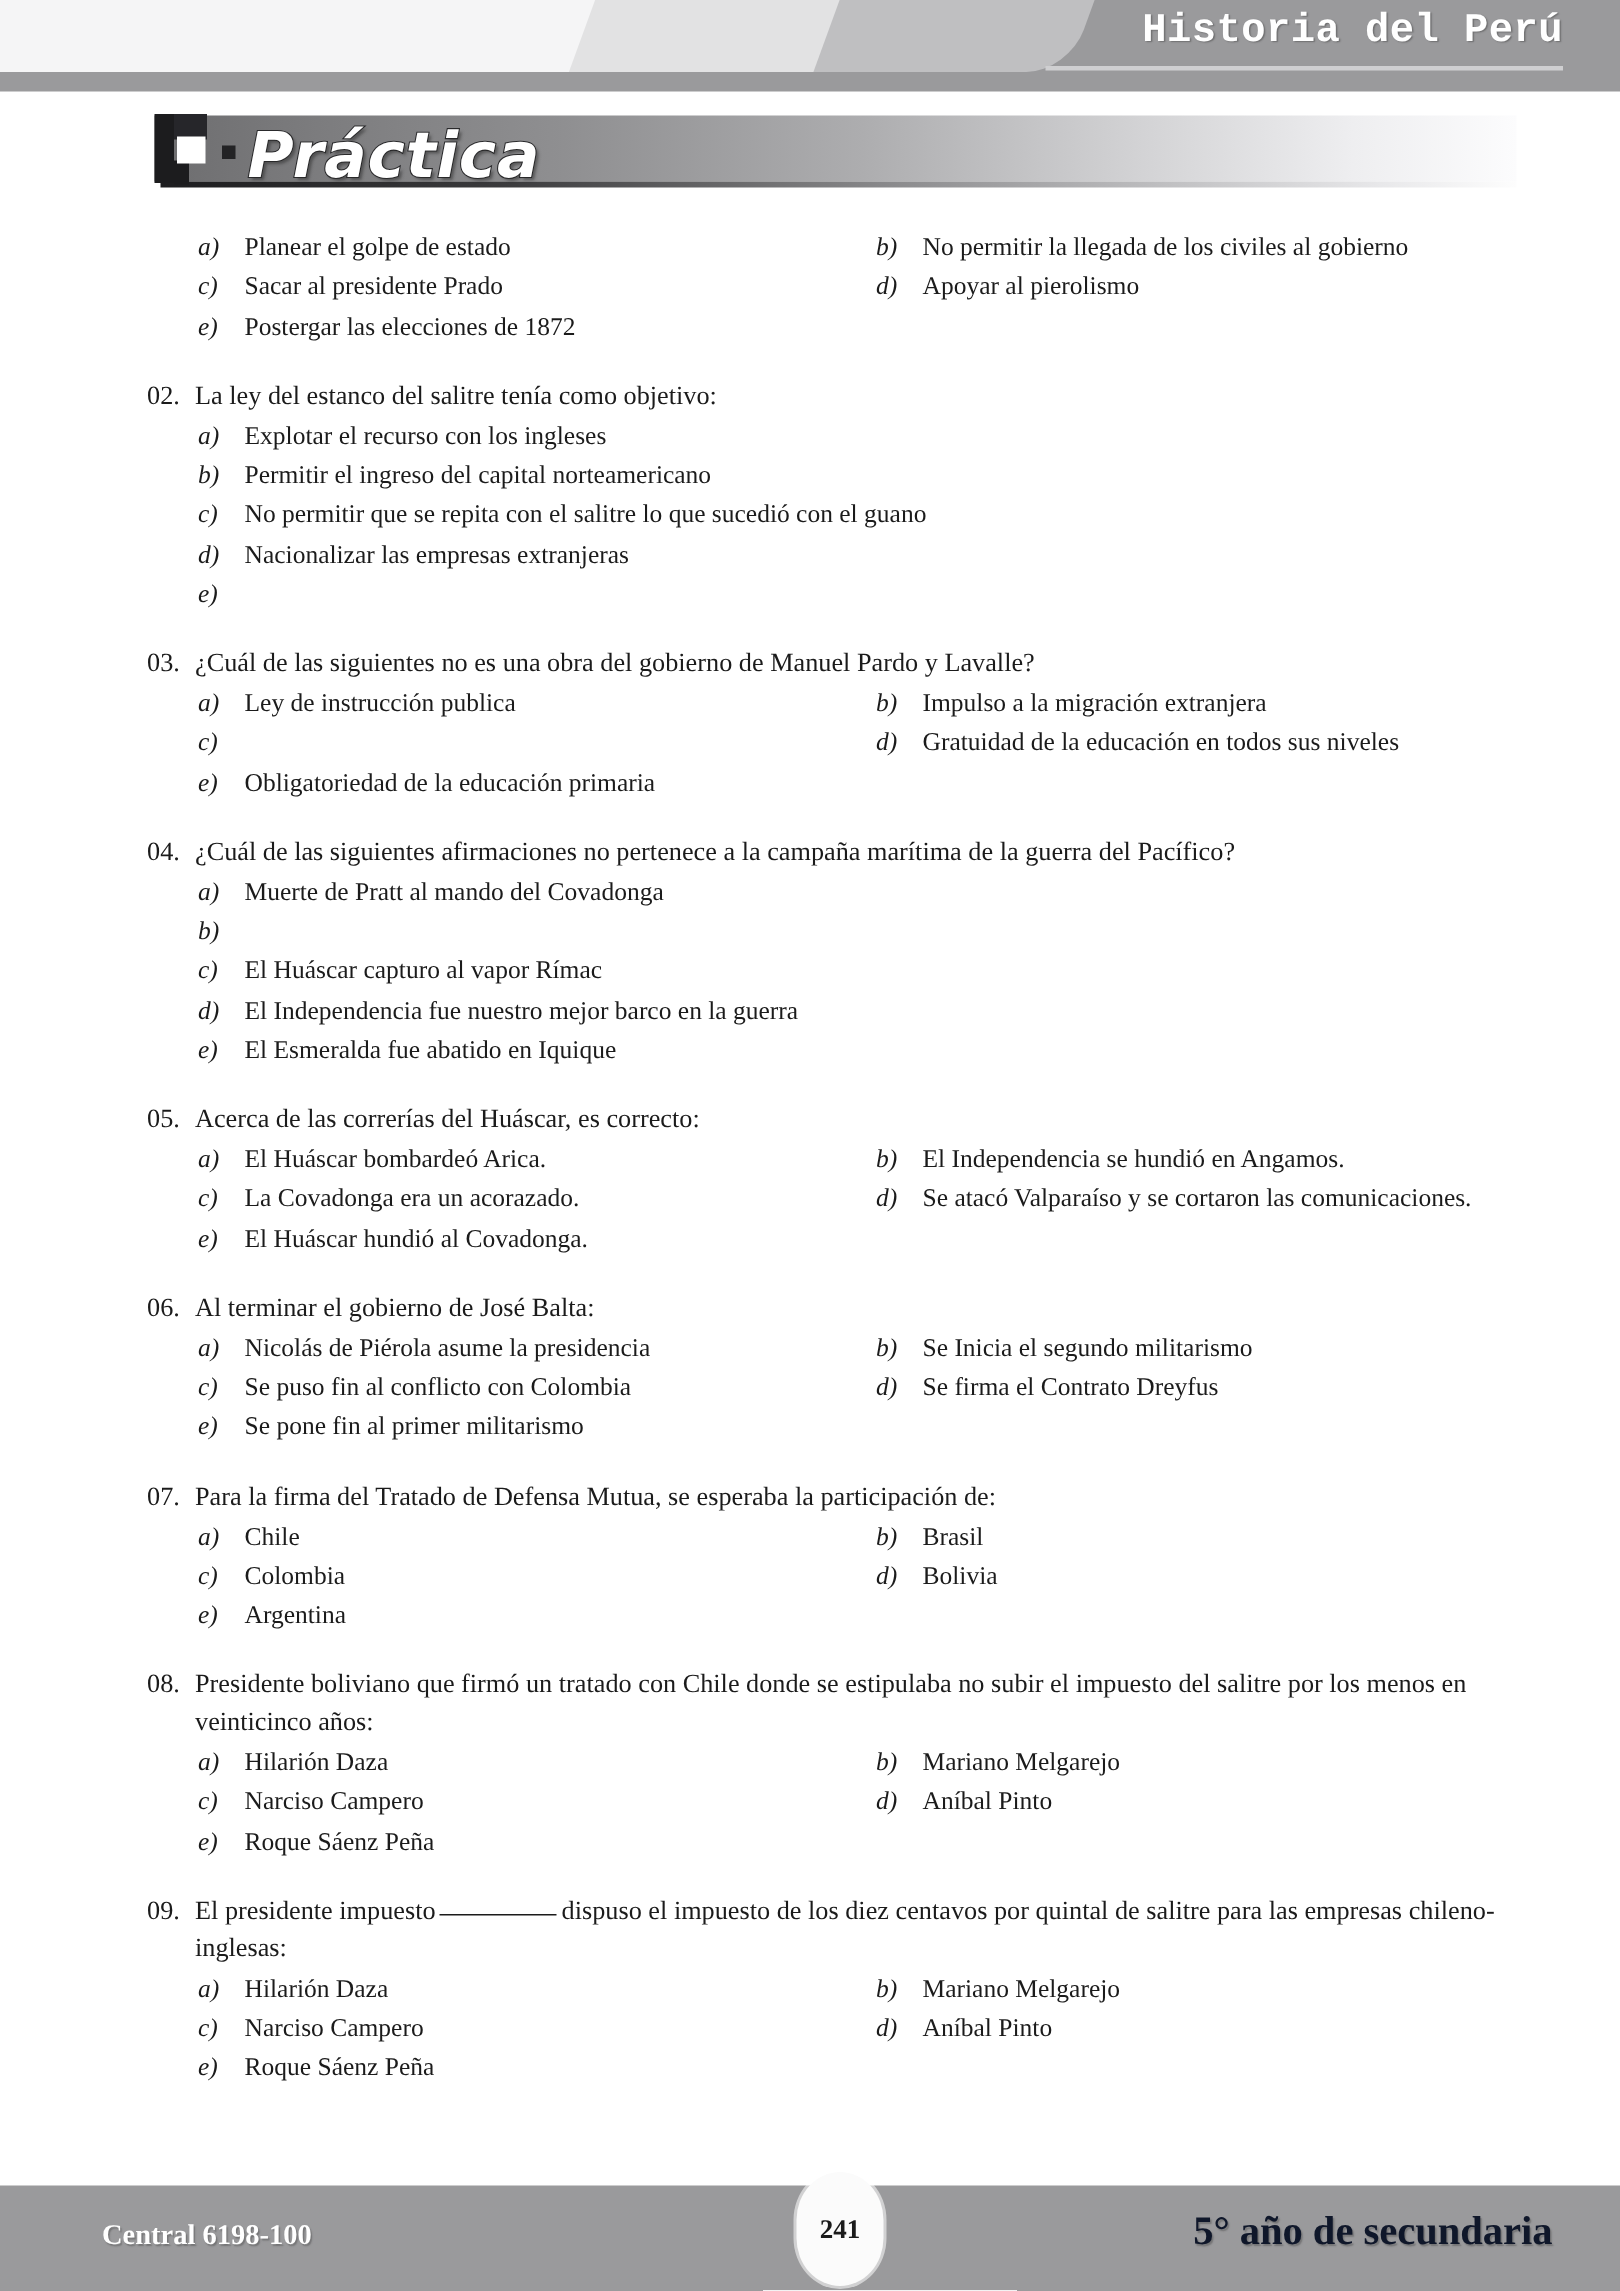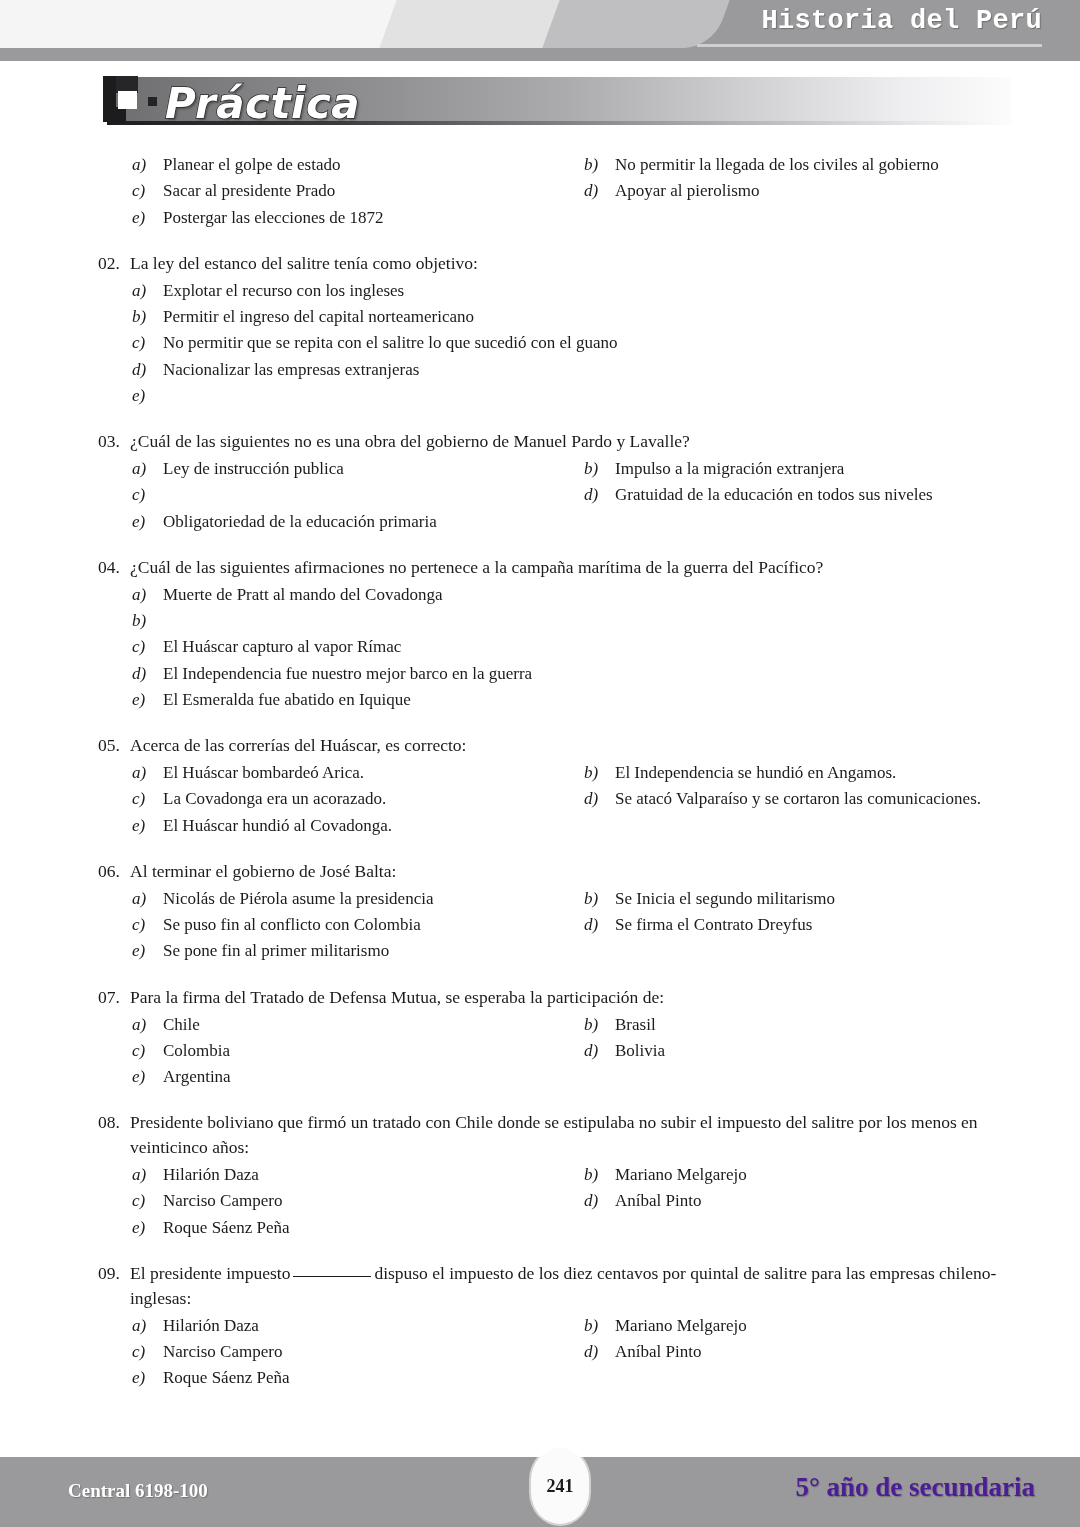--- a/index.html
+++ b/index.html
@@ -190,21 +190,21 @@
     top: 23px; left: 68px;
     color: #ffffff;
     font-size: 19px;
     font-weight: bold;
     font-family: "Liberation Serif", "DejaVu Serif", serif;
     text-shadow: 1px 1px 1px rgba(60,60,60,0.4);
   }
   .footer-right {
     position: absolute;
     top: 15px; right: 45px;
-    color: #4c1d95;
+    color: #0f172a;
     font-size: 27px;
     font-weight: bold;
     font-family: "Liberation Serif", "DejaVu Serif", serif;
     text-shadow: 1px 1px 1px rgba(60,60,60,0.4);
   }
   .page-badge {
     position: absolute;
     top: -9px; left: 50%;
     transform: translateX(-50%);
     width: 58px; height: 76px;

